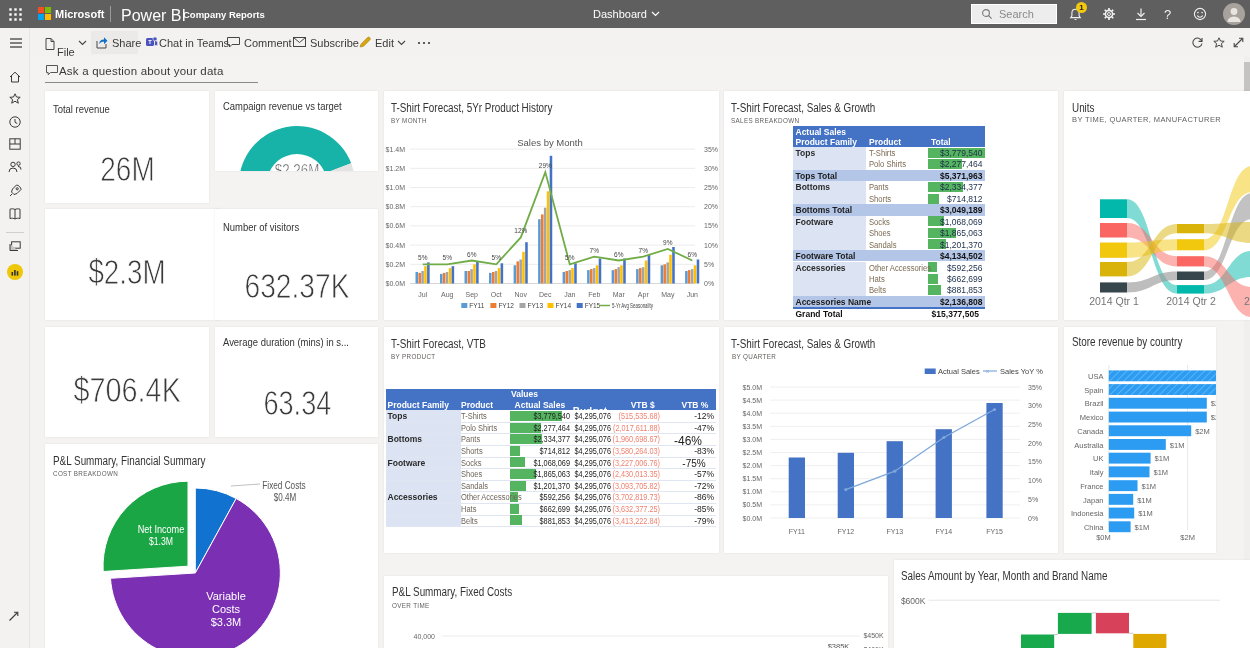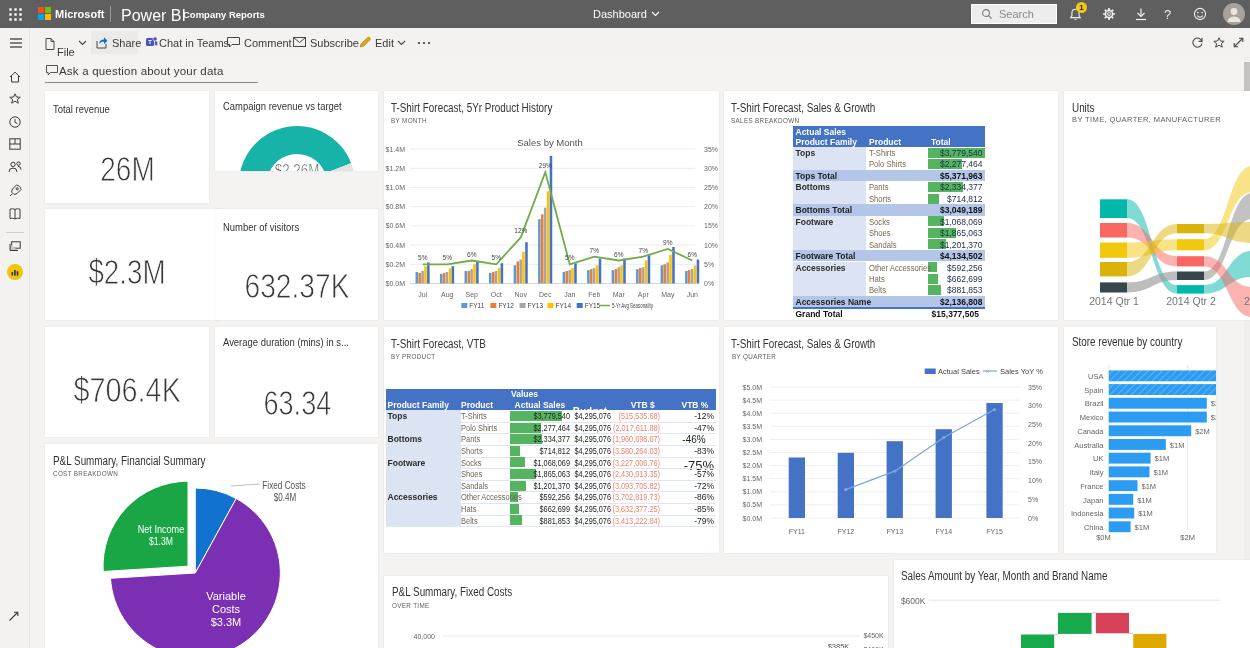--- a/index.html
+++ b/index.html
@@ -522,36 +522,36 @@
  <div class="abs" style="left:166.9px;top:95.80px;width:60px;font-size:8.5px;color:#222;text-align:right;transform:scaleX(0.86);transform-origin:100% 50%">$4,295,076</div>
  <div class="abs" style="left:205.7px;top:95.80px;width:70px;font-size:8.5px;color:#ef8271;text-align:right;transform:scaleX(0.86);transform-origin:100% 50%">(2,017,611.88)</div>
  <div class="abs" style="left:290px;top:95.80px;width:40px;font-size:8.5px;color:#222;text-align:right">-47%</div>
  <div class="abs" style="left:1.5px;top:106.40px;width:330.5px;height:0.8px;background:#dfe6f2"></div>
  <div class="abs" style="left:3.5px;top:107.40px;font-size:8.5px;color:#2b2b2b;font-weight:bold">Bottoms</div>
  <div class="abs" style="left:77px;top:107.40px;z-index:2;font-size:8.5px;color:#6e655a;white-space:nowrap;transform:scaleX(0.88);transform-origin:0 50%">Pants</div>
  <div class="abs" style="left:125.9px;top:107.20px;width:32.1px;height:10.0px;background:#55b45f"></div>
  <div class="abs" style="left:106px;top:107.40px;width:80px;font-size:8.5px;color:#222;text-align:right;transform:scaleX(0.86);transform-origin:100% 50%">$2,334,377</div>
  <div class="abs" style="left:166.9px;top:107.40px;width:60px;font-size:8.5px;color:#222;text-align:right;transform:scaleX(0.86);transform-origin:100% 50%">$4,295,076</div>
  <div class="abs" style="left:205.7px;top:107.40px;width:70px;font-size:8.5px;color:#ef8271;text-align:right;transform:scaleX(0.86);transform-origin:100% 50%">(1,960,698.67)</div>
- <div class="abs" style="left:290px;top:107.40px;width:40px;font-size:10px;color:#222;text-align:center">-46%</div>
+ <div class="abs" style="left:290px;top:107.40px;width:40px;font-size:12px;color:#222;text-align:left">-46%</div>
  <div class="abs" style="left:1.5px;top:118.00px;width:330.5px;height:0.8px;background:#dfe6f2"></div>
  <div class="abs" style="left:77px;top:119.00px;z-index:2;font-size:8.5px;color:#6e655a;white-space:nowrap;transform:scaleX(0.88);transform-origin:0 50%">Shorts</div>
  <div class="abs" style="left:125.9px;top:118.80px;width:9.8px;height:10.0px;background:#55b45f"></div>
  <div class="abs" style="left:106px;top:119.00px;width:80px;font-size:8.5px;color:#222;text-align:right;transform:scaleX(0.86);transform-origin:100% 50%">$714,812</div>
  <div class="abs" style="left:166.9px;top:119.00px;width:60px;font-size:8.5px;color:#222;text-align:right;transform:scaleX(0.86);transform-origin:100% 50%">$4,295,076</div>
  <div class="abs" style="left:205.7px;top:119.00px;width:70px;font-size:8.5px;color:#ef8271;text-align:right;transform:scaleX(0.86);transform-origin:100% 50%">(3,580,264.03)</div>
  <div class="abs" style="left:290px;top:119.00px;width:40px;font-size:8.5px;color:#222;text-align:right">-83%</div>
  <div class="abs" style="left:1.5px;top:129.60px;width:330.5px;height:0.8px;background:#dfe6f2"></div>
  <div class="abs" style="left:3.5px;top:130.60px;font-size:8.5px;color:#2b2b2b;font-weight:bold">Footware</div>
  <div class="abs" style="left:77px;top:130.60px;z-index:2;font-size:8.5px;color:#6e655a;white-space:nowrap;transform:scaleX(0.88);transform-origin:0 50%">Socks</div>
  <div class="abs" style="left:125.9px;top:130.40px;width:14.7px;height:10.0px;background:#55b45f"></div>
  <div class="abs" style="left:106px;top:130.60px;width:80px;font-size:8.5px;color:#222;text-align:right;transform:scaleX(0.86);transform-origin:100% 50%">$1,068,069</div>
  <div class="abs" style="left:166.9px;top:130.60px;width:60px;font-size:8.5px;color:#222;text-align:right;transform:scaleX(0.86);transform-origin:100% 50%">$4,295,076</div>
  <div class="abs" style="left:205.7px;top:130.60px;width:70px;font-size:8.5px;color:#ef8271;text-align:right;transform:scaleX(0.86);transform-origin:100% 50%">(3,227,006.76)</div>
- <div class="abs" style="left:290px;top:130.60px;width:40px;font-size:13px;color:#222;text-align:right">-75%</div>
+ <div class="abs" style="left:290px;top:130.60px;width:40px;font-size:10px;color:#222;text-align:center">-75%</div>
  <div class="abs" style="left:1.5px;top:141.20px;width:330.5px;height:0.8px;background:#dfe6f2"></div>
  <div class="abs" style="left:77px;top:142.20px;z-index:2;font-size:8.5px;color:#6e655a;white-space:nowrap;transform:scaleX(0.88);transform-origin:0 50%">Shoes</div>
  <div class="abs" style="left:125.9px;top:142.00px;width:25.7px;height:10.0px;background:#55b45f"></div>
  <div class="abs" style="left:106px;top:142.20px;width:80px;font-size:8.5px;color:#222;text-align:right;transform:scaleX(0.86);transform-origin:100% 50%">$1,865,063</div>
  <div class="abs" style="left:166.9px;top:142.20px;width:60px;font-size:8.5px;color:#222;text-align:right;transform:scaleX(0.86);transform-origin:100% 50%">$4,295,076</div>
  <div class="abs" style="left:205.7px;top:142.20px;width:70px;font-size:8.5px;color:#ef8271;text-align:right;transform:scaleX(0.86);transform-origin:100% 50%">(2,430,013.35)</div>
  <div class="abs" style="left:290px;top:142.20px;width:40px;font-size:8.5px;color:#222;text-align:right">-57%</div>
  <div class="abs" style="left:1.5px;top:152.80px;width:330.5px;height:0.8px;background:#dfe6f2"></div>
  <div class="abs" style="left:77px;top:153.80px;z-index:2;font-size:8.5px;color:#6e655a;white-space:nowrap;transform:scaleX(0.88);transform-origin:0 50%">Sandals</div>
  <div class="abs" style="left:125.9px;top:153.60px;width:16.5px;height:10.0px;background:#55b45f"></div>

